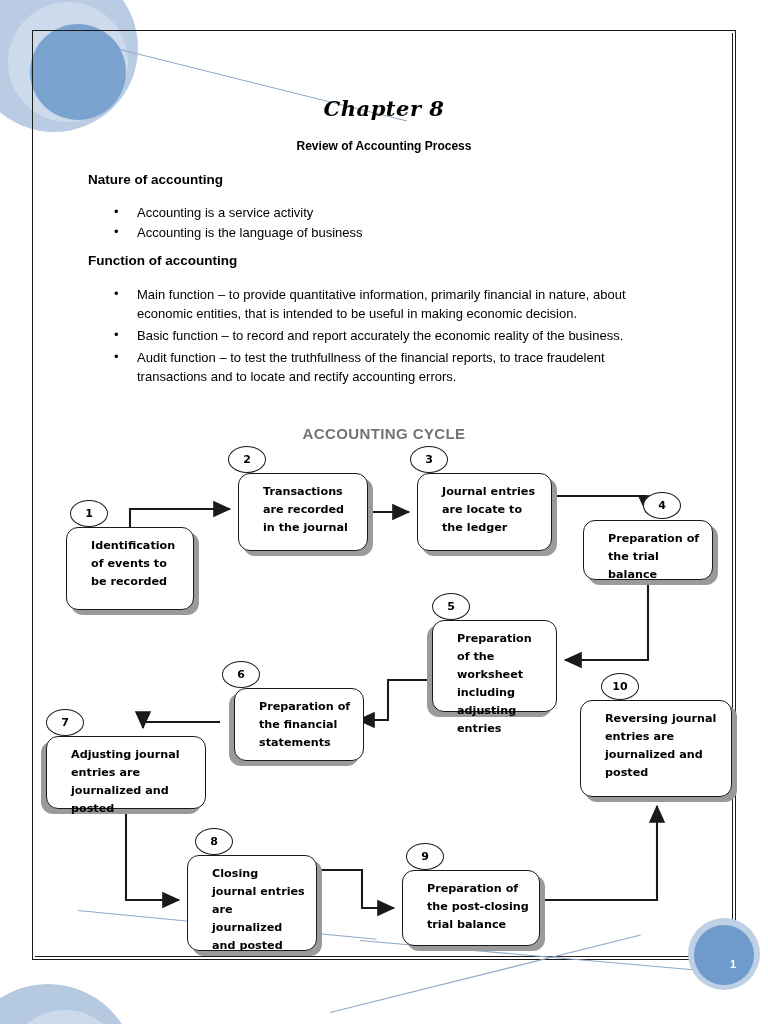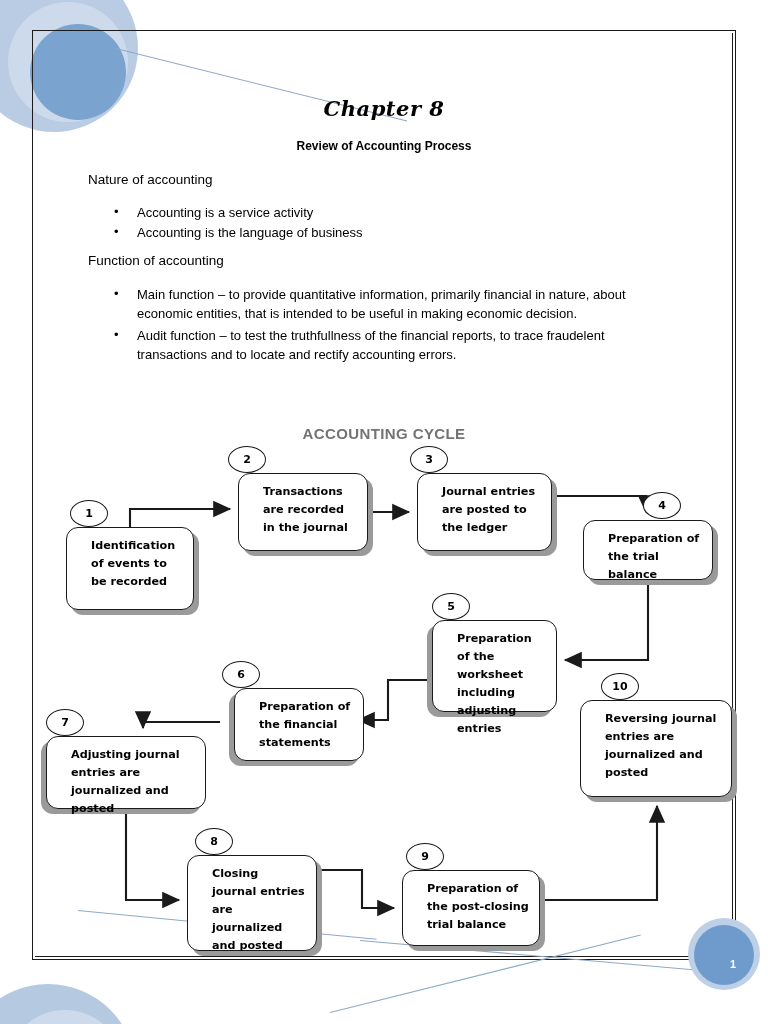--- a/index.html
+++ b/index.html
@@ -69,21 +69,21 @@
     text-align: center;
     font-family: "DejaVu Serif", serif;
     font-style: italic; font-weight: 700;
     font-size: 21px; color: #000; letter-spacing: .5px;
   }
   .subtitle {
     position: absolute; left: 0; right: 0; top: 139px;
     text-align: center; font-weight: 700; font-size: 12px; color: #000;
   }
   .sec-head {
-    position: absolute; font-weight: 400; font-size: 13.5px; color: #000;
+    position: absolute; font-weight: 700; font-size: 13.5px; color: #000;
   }
   .sec-nature { left: 88px; top: 172px; }
   .sec-function { left: 88px; top: 253px; }
 
   .bullet-list { position: absolute; left: 112px; width: 560px; margin: 0; padding: 0; list-style: none; }
   .bl-nature   { top: 203px; }
   .bl-function { top: 285px; }
   .bullet-list li {
     position: relative;
     padding-left: 25px;
@@ -184,20 +184,21 @@
 
   <div class="sec-head sec-nature">Nature of accounting</div>
   <ul class="bullet-list bl-nature">
     <li>Accounting is a service activity</li>
     <li>Accounting is the language of business</li>
   </ul>
 
   <div class="sec-head sec-function">Function of accounting</div>
   <ul class="bullet-list bl-function">
     <li>Main function – to provide quantitative information, primarily financial in nature, about economic entities, that is intended to be useful in making economic decision.</li>
+    <li>Basic function – to record and report accurately the economic reality of the business.</li>
     <li>Audit function – to test the truthfullness of the financial reports, to trace fraudelent transactions and to locate and rectify accounting errors.</li>
   </ul>
 
   <div class="cycle-title">ACCOUNTING CYCLE</div>
 
   <div id="diagram">
 
     <svg id="arrow-layer" viewBox="0 0 710 540">
       <defs>
         <marker id="ah" markerWidth="9" markerHeight="9" refX="8" refY="4.5" orient="auto">
@@ -223,21 +224,21 @@
     <div class="badge" id="badge-4">4</div>
     <div class="badge" id="badge-5">5</div>
     <div class="badge" id="badge-6">6</div>
     <div class="badge" id="badge-7">7</div>
     <div class="badge" id="badge-8">8</div>
     <div class="badge" id="badge-9">9</div>
     <div class="badge" id="badge-10">10</div>
 
     <div class="node shadow-br" id="node-1">Identification of events to be recorded</div>
     <div class="node shadow-br" id="node-2">Transactions are recorded in the journal</div>
-    <div class="node shadow-br" id="node-3">Journal entries are posted to the ledger</div>
+    <div class="node shadow-br" id="node-3">Journal entries are locate to the ledger</div>
     <div class="node shadow-br" id="node-4">Preparation of the trial balance</div>
     <div class="node shadow-bl" id="node-5">Preparation of the worksheet including adjusting entries</div>
     <div class="node shadow-bl" id="node-6">Preparation of the financial statements</div>
     <div class="node shadow-bl" id="node-7">Adjusting journal entries are journalized and posted</div>
     <div class="node shadow-br" id="node-8">Closing journal entries are journalized and posted</div>
     <div class="node shadow-br" id="node-9">Preparation of the post-closing trial balance</div>
     <div class="node shadow-br" id="node-10">Reversing journal entries are journalized and posted</div>
 
   </div>
 

